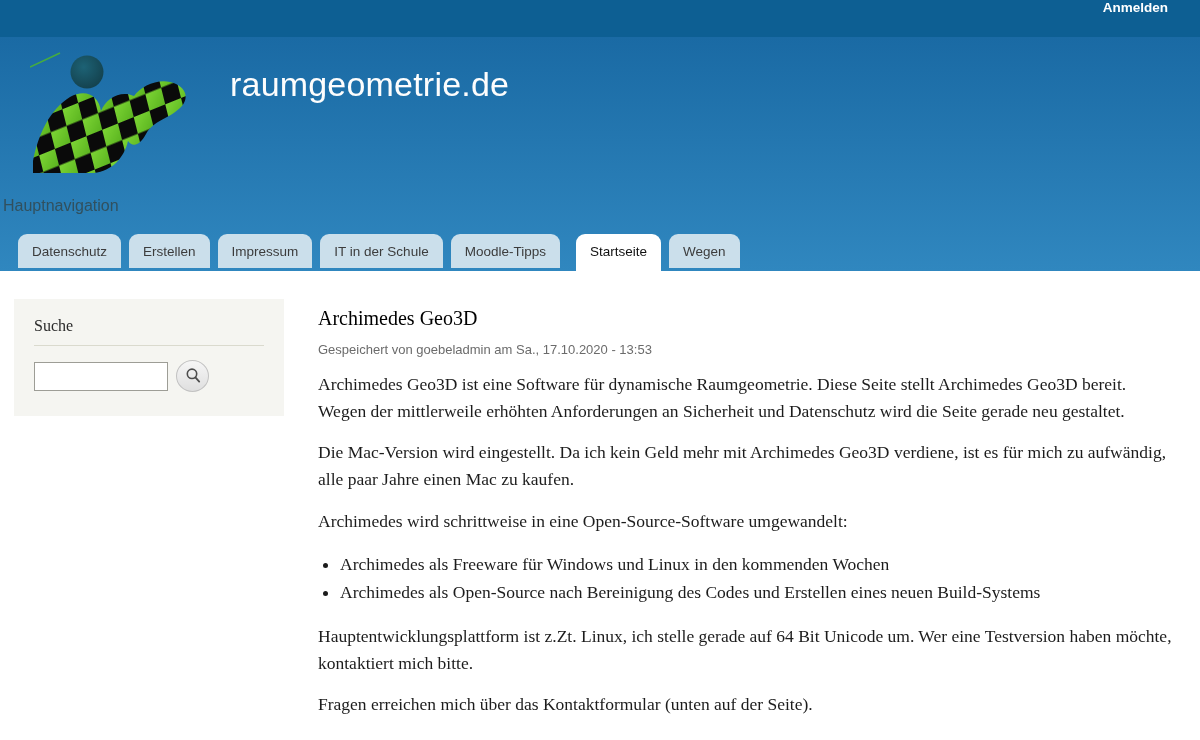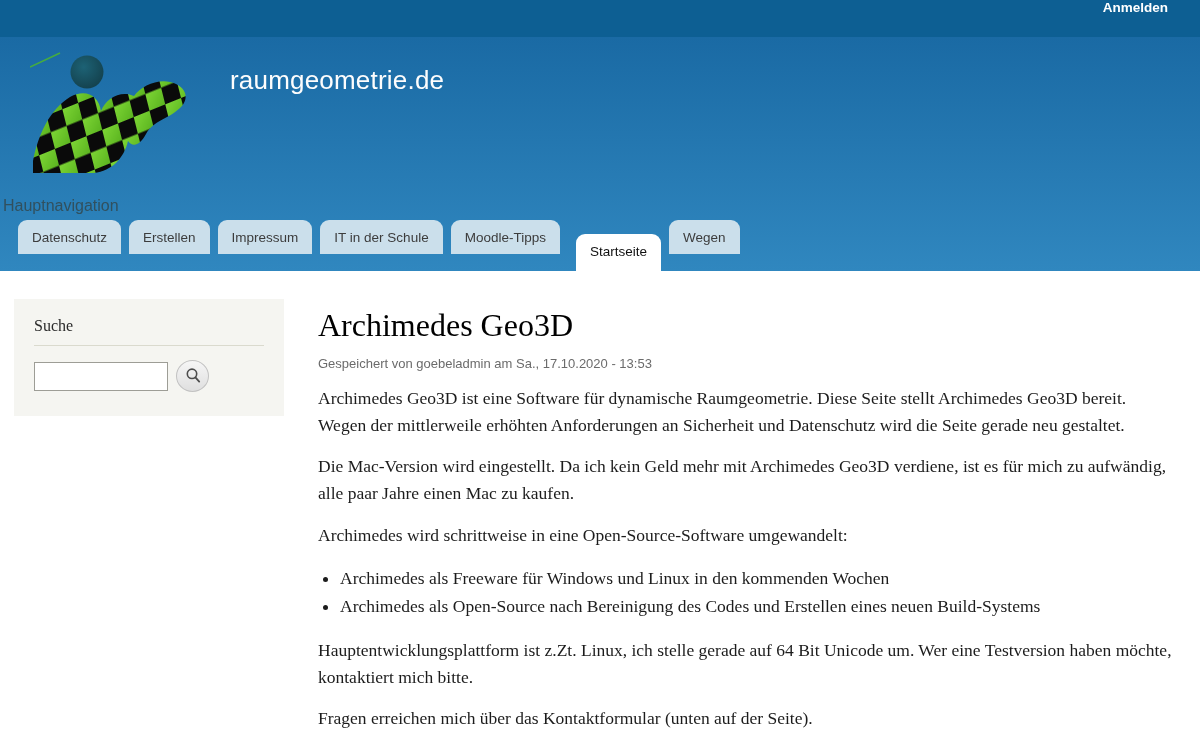--- a/index.html
+++ b/index.html
@@ -50,21 +50,21 @@
     top:12px;
     width:162px;
     height:126px;
     cursor:pointer;
   }
   .site-name{
     position:absolute;
     left:230px;
     top:28px;
     color:#fdfdfd;
-    font-size:26px;
+    font-size:34px;
     letter-spacing:.2px;
     text-decoration:none;
     cursor:pointer;
   }
   .nav-label{
     position:absolute;
     left:3px;
     top:160px;
     font-size:16px;
     color:var(--nav-label);
@@ -80,21 +80,21 @@
   }
   .tab{
     display:block;
     background:var(--tab-bg);
     color:var(--tab-text);
     font-size:13.5px;
     line-height:1;
     padding:11px 14px 10px;
     border-radius:9px 9px 0 0;
     text-decoration:none;
-    margin-bottom:17px;
+    margin-bottom:3px;
     white-space:nowrap;
     cursor:pointer;
   }
   .tab.active{
     background:#fff;
     color:#111;
     margin-bottom:0;
     padding-bottom:13px;
     margin-left:8px;
   }
@@ -148,21 +148,21 @@
   
   .main{
     flex:1;
     margin:26px 22px 0 34px;
     max-width:860px;
     color:var(--text-dark);
   }
   .page-title{
     font-family:"Liberation Serif","DejaVu Serif",serif;
     font-weight:normal;
-    font-size:32px;
+    font-size:20px;
     color:#000;
     margin:10px 0 12px;
   }
   .byline{
     font-size:13px;
     color:var(--byline-gray);
     margin-bottom:14px;
   }
   .main p{
     font-family:"Liberation Serif","DejaVu Serif",serif;

